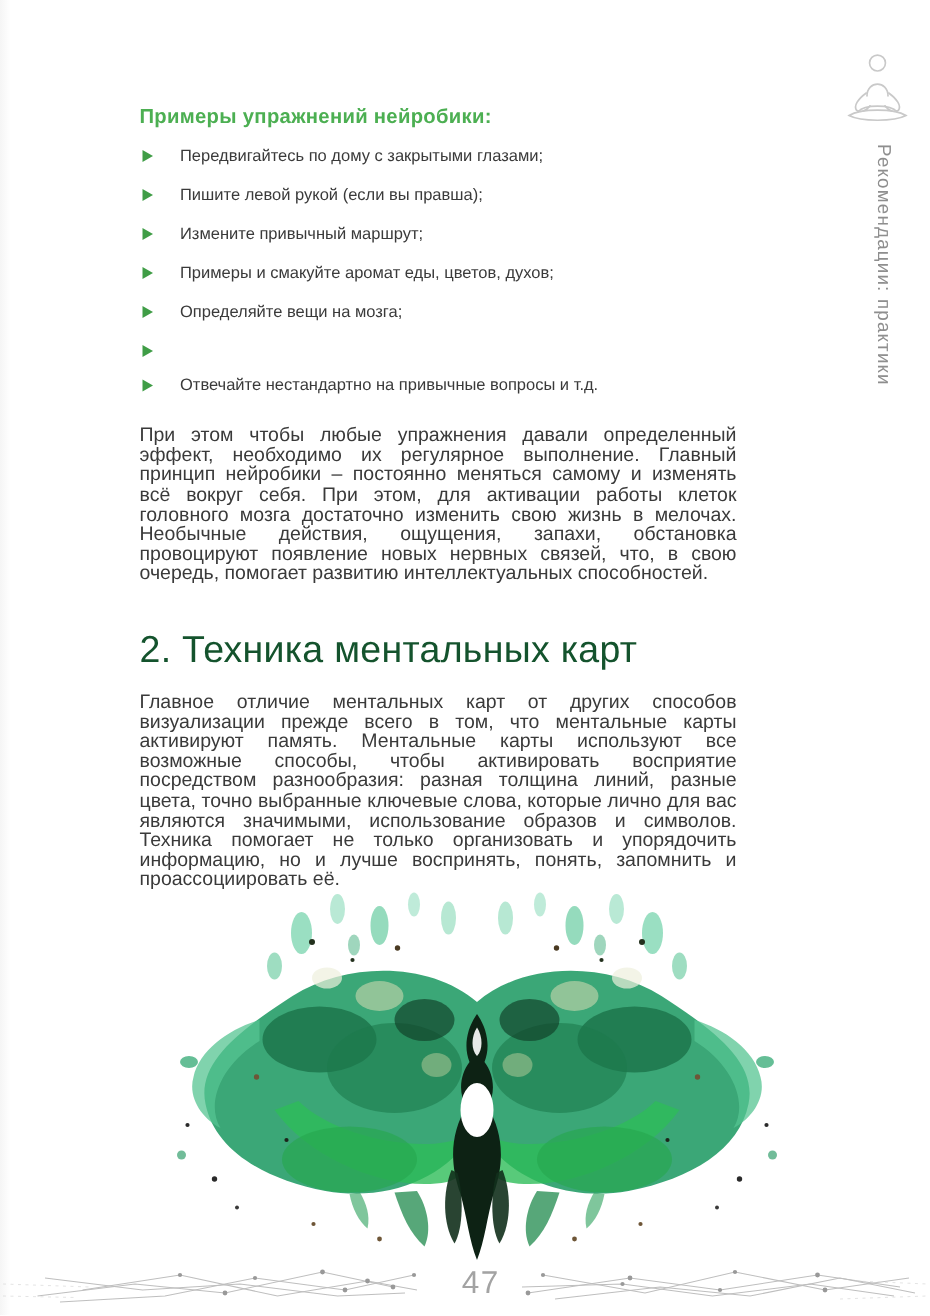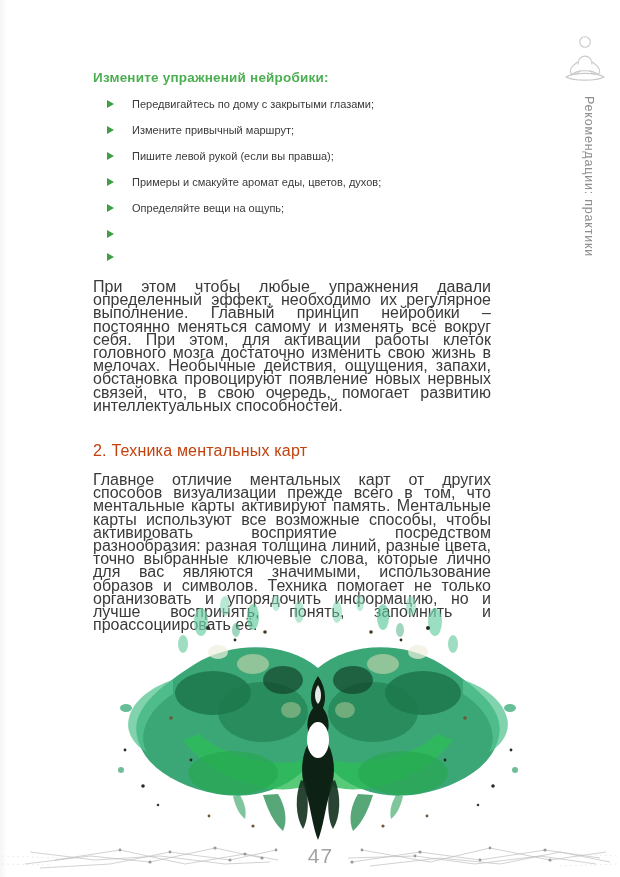--- a/index.html
+++ b/index.html
@@ -24,43 +24,43 @@
     font-size:12.5px;color:#8e8e8e;letter-spacing:.8px;
     white-space:nowrap;
   }
   
   .content{position:absolute;left:93px;top:70px;width:398px;color:#3a3a3a;}
   .h-small{
     margin:0 0 13px 0;
     font-size:13.5px;font-weight:700;letter-spacing:.2px;
     color:#4caf52;
   }
-  ul.exercises{list-style:none;margin:12px;padding:0;}
+  ul.exercises{list-style:none;margin:0;padding:0;}
   ul.exercises li{
     display:flex;align-items:flex-start;
     margin:0 0 13px 0;
     font-size:11px;line-height:13px;color:#3a3a3a;
   }
   .bullet{
     flex:0 0 auto;
     width:0;height:0;margin:2px 18px 0 2px;
     border-left:7px solid #3f9d46;
     border-top:4.5px solid transparent;
     border-bottom:4.5px solid transparent;
   }
   .body-par{
     margin:19px 0 0 0;
-    font-size:16px;line-height:13.2px;
+    font-size:13px;line-height:13.2px;
     text-align:justify;text-align-last:left;
     color:#3a3a3a;
   }
   .h-section{
     margin:30px 0 13px 0;
-    font-size:16px;font-weight:400;letter-spacing:.2px;
-    color:#c2410c;
+    font-size:25px;font-weight:400;letter-spacing:.2px;
+    color:#14532d;
   }
   .mm-par{margin-top:0;}
   
   .inkblot{position:absolute;left:113px;top:590px;width:410px;height:258px;}
   
   .plexus{position:absolute;left:0;top:838px;width:620px;height:39px;}
   .page-number{
     position:absolute;left:0;right:0;top:844px;
     text-align:center;
     font-size:21px;color:#a3a3a3;letter-spacing:1px;padding-left:21px;
@@ -79,48 +79,49 @@
       <path d="M15.5,28 C10,32 7,36.5 9,39.5 C12,41.5 16,39.5 18,36.5"></path>
       <path d="M30.5,28 C36,32 39,36.5 37,39.5 C34,41.5 30,39.5 28,36.5"></path>
       <path d="M10,40.5 C14.5,35.5 31.5,35.5 36,40.5"></path>
       <path d="M4,43 C12,38.2 34,38.2 42,43 C34,47.2 12,47.2 4,43 Z"></path>
     </g>
   </svg>
 
   <div class="side-label">Рекомендации: практики</div>
 
   <div class="content">
-    <h3 class="h-small">Измените упражнений нейробики:</h3>
+    <h3 class="h-small">Примеры упражнений нейробики:</h3>
 
     <ul class="exercises">
       <li>
         <span class="bullet"></span>
         <span>Передвигайтесь по дому с закрытыми глазами;</span>
       </li>
       <li>
         <span class="bullet"></span>
+        <span>Пишите левой рукой (если вы правша);</span>
+      </li>
+      <li>
+        <span class="bullet"></span>
         <span>Измените привычный маршрут;</span>
       </li>
       <li>
         <span class="bullet"></span>
-        <span>Пишите левой рукой (если вы правша);</span>
-      </li>
-      <li>
-        <span class="bullet"></span>
         <span>Примеры и смакуйте аромат еды, цветов, духов;</span>
       </li>
       <li>
         <span class="bullet"></span>
-        <span>Определяйте вещи на ощупь;</span>
-      </li>
-      <li>
-        <span class="bullet"></span>
-      </li>
-      <li>
-        <span class="bullet"></span>
+        <span>Определяйте вещи на мозга;</span>
+      </li>
+      <li>
+        <span class="bullet"></span>
+      </li>
+      <li>
+        <span class="bullet"></span>
+        <span>Отвечайте нестандартно на привычные вопросы и т.д.</span>
       </li>
     </ul>
 
     <p class="body-par">При этом чтобы любые упражнения давали определенный эффект, необходимо их регулярное выполнение. Главный принцип нейробики – постоянно меняться самому и изменять всё вокруг себя. При этом, для активации работы клеток головного мозга достаточно изменить свою жизнь в мелочах. Необычные действия, ощущения, запахи, обстановка провоцируют появление новых нервных связей, что, в свою очередь, помогает развитию интеллектуальных способностей.</p>
 
     <h2 class="h-section">2. Техника ментальных карт</h2>
 
     <p class="body-par mm-par">Главное отличие ментальных карт от других способов визуализации прежде всего в том, что ментальные карты активируют память. Ментальные карты используют все возможные способы, чтобы активировать восприятие посредством разнообразия: разная толщина линий, разные цвета, точно выбранные ключевые слова, которые лично для вас являются значимыми, использование образов и символов. Техника помогает не только организовать и упорядочить информацию, но и лучше воспринять, понять, запомнить и проассоциировать её.</p>
   </div>
 

